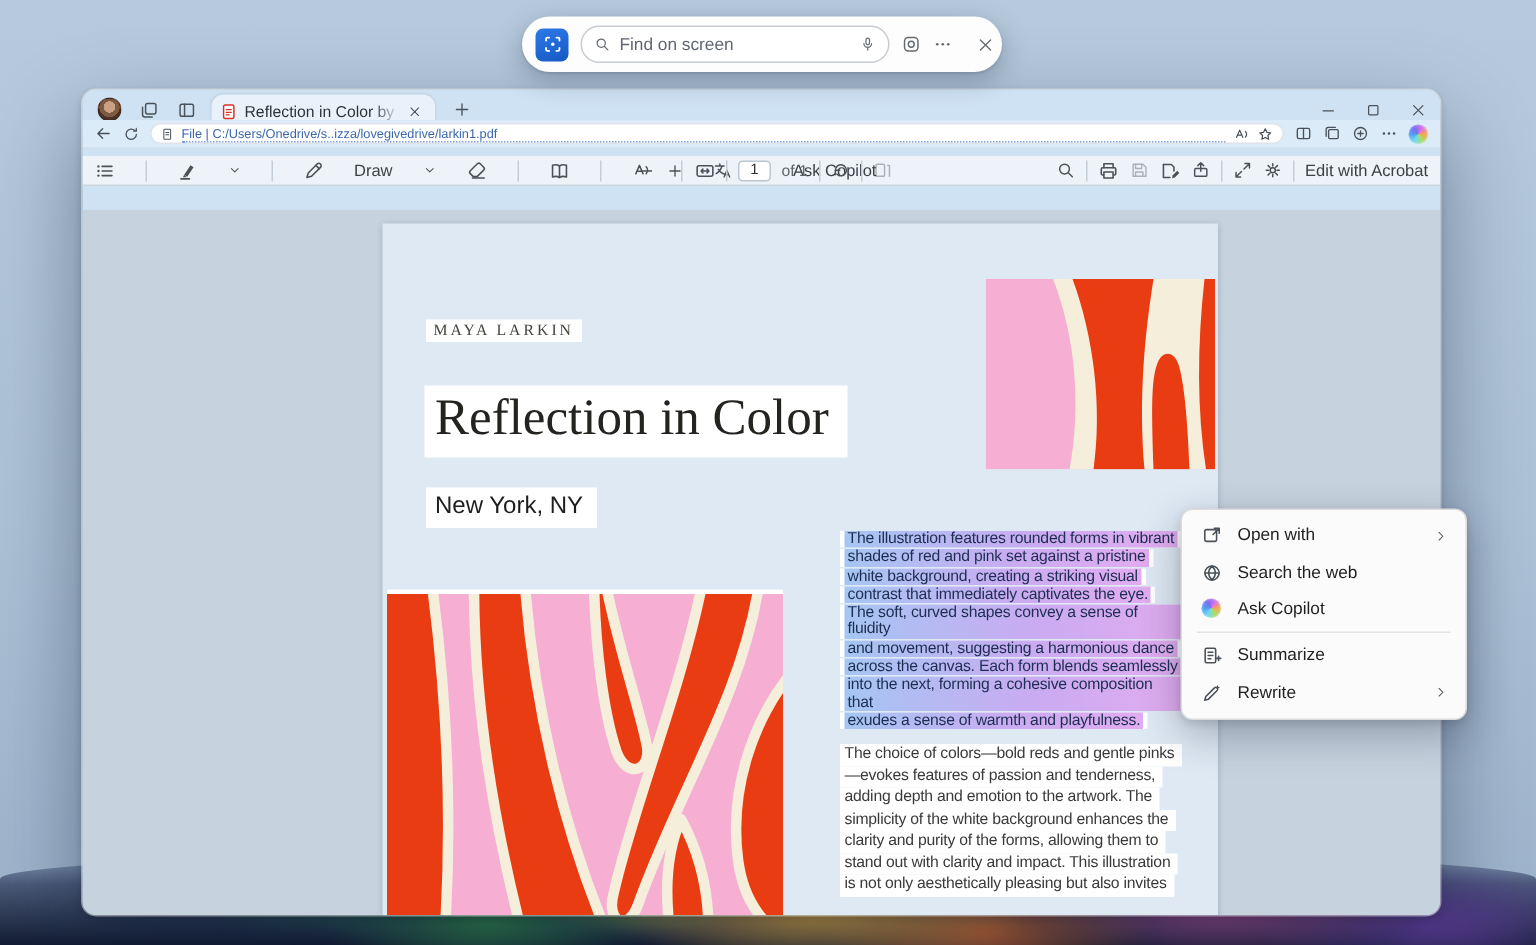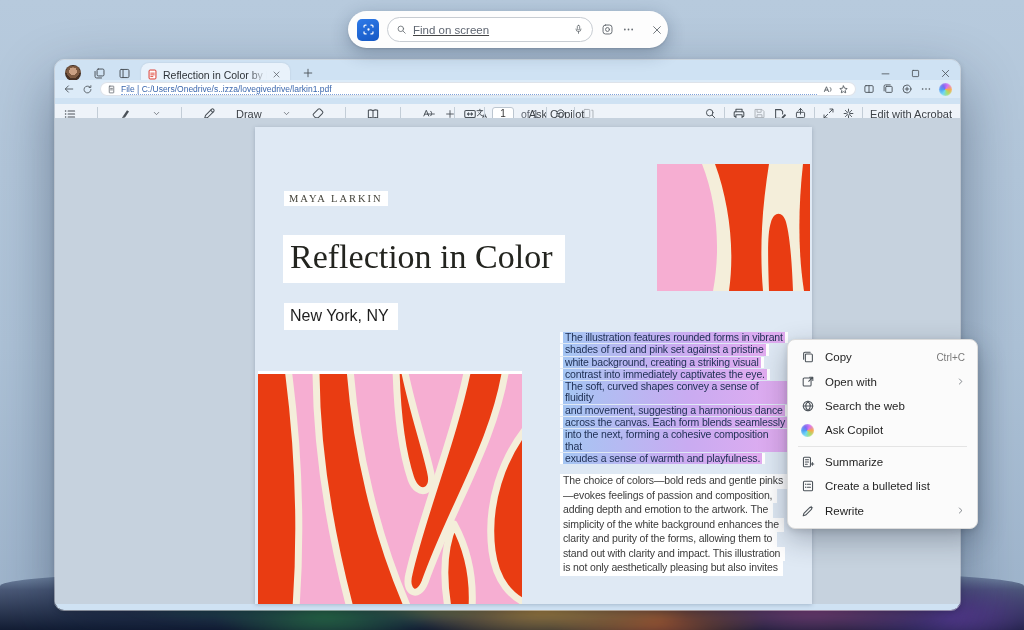--- a/index.html
+++ b/index.html
@@ -22,21 +22,21 @@
       radial-gradient(150px 52px at 64% 78%, #c2602f 0%, transparent 72%),
       radial-gradient(190px 56px at 79% 55%, #ad4a92 0%, transparent 70%),
       radial-gradient(160px 58px at 92% 72%, #5d3c98 0%, transparent 72%);
   }
 
   
   #findbar { left:348px; top:11px; width:320px; height:37px; background:#fdfdfd; border-radius:19px;
     box-shadow:0 5px 18px rgba(20,40,70,.30), 0 1px 2px rgba(0,0,0,.12); display:flex; align-items:center; padding:0 12px 0 9px; gap:8px; }
   #findbar .capture { width:22px; height:22px; border-radius:5px; background:linear-gradient(160deg,#2e7ae8,#1558c4); display:flex; align-items:center; justify-content:center; flex:0 0 auto; }
   #findbar .searchbox { flex:1; height:25px; border:1px solid #c7ccd2; border-radius:13px; display:flex; align-items:center; padding:0 8px; gap:6px; background:#fff; }
-  #findbar input { border:none; outline:none; flex:1; font-size:11.5px; color:#444; background:transparent; font-family:"Liberation Sans",sans-serif;text-decoration:underline; }
+  #findbar input { border:none; outline:none; flex:1; font-size:11.5px; color:#444; background:transparent; font-family:"Liberation Sans",sans-serif; }
   #findbar input::placeholder { color:#5f6671; }
   .fb-ic { flex:0 0 auto; opacity:.85; }
 
   
   #win { left:55px; top:60px; width:905px; height:550px; border-radius:9px; overflow:hidden;
     box-shadow:0 24px 60px rgba(10,25,50,.42), 0 2px 6px rgba(0,0,0,.2); outline:1px solid rgba(255,255,255,.45); background:#cfe2f3; }
   #tabstrip { position:absolute; left:0; top:0; width:100%; height:26px; background:var(--chrome_tab); display:flex; align-items:center; }
   .avatar { width:16px; height:16px; border-radius:50%; margin-left:10px;
     background:radial-gradient(circle at 50% 38%, #caa083 0 34%, #7d5a41 35% 60%, #4a3326 61% 100%); border:1px solid rgba(0,0,0,.15); }
   .strip-ic { margin-left:12px; }
@@ -52,21 +52,21 @@
   .copilot-dot { width:13px; height:13px; border-radius:50%; background:conic-gradient(from 210deg,#6fd8f5,#4f9df3,#7b6cf0,#d96ff0,#f5a94f,#a5e06a,#6fd8f5); box-shadow:inset 0 0 2px rgba(255,255,255,.6); }
 
   #pdfbar { position:absolute; left:0; top:44px; width:100%; height:20px; background:var(--chrome_pdfbar); border-bottom:1px solid #ccd5de; display:flex; align-items:center; padding:0 8px; gap:7px; font-size:11px; color:#3c4147; }
   #pdfbar .grp { display:flex; align-items:center; gap:20px; }
   #pdfbar .mid { position:absolute; left:370px; display:flex; align-items:center; gap:7px; }
   #pdfbar .right { position:absolute; right:8px; display:flex; align-items:center; gap:7px; }
   .pagebox { width:22px; height:14px; background:#fff; border:1px solid #bcc6d0; border-radius:3px; font-size:10px; color:#333; display:flex; align-items:center; justify-content:center; }
   .dim { opacity:.4; }
   .lbl { white-space:nowrap; }
 
-  #viewer { position:absolute; left:0; top:58px; width:100%; height:486px; background:var(--viewer_bg); }
+  #viewer { position:absolute; left:0; top:80px; width:100%; height:486px; background:var(--viewer_bg); }
   #page { position:absolute; left:200px; top:9px; width:557px; height:477px; background:var(--page_bg); box-shadow:0 1px 4px rgba(40,60,90,.25); }
 
   .chip { background:#fff; display:table; }
   #artist { left:29px; top:64px; font-family:"Liberation Serif",serif; font-size:10.5px; letter-spacing:2px; color:#45443b; padding:2px 5px; }
   #doctitle { left:28px; top:108px; font-family:"Liberation Serif",serif; font-size:34px; color:#23241f; padding:3px 12px 7px 7px; }
   #location { left:29px; top:176px; font-size:16px; color:#1e1e1e; padding:4px 9px 5px 6px; }
   #dates { left:29px; top:203px; font-size:11.5px; color:#30302e; padding:3px 12px 4px 6px;margin-top:47px; }
 
   .art { overflow:hidden; }
   #art-tr { left:402px; top:37px; width:153px; height:127px; }
@@ -410,21 +410,21 @@
 
             <div class="hl-line">
               <span class="hl-ink">shades of red and pink set against a pristine</span>
             </div>
 
             <div class="hl-line">
               <span class="hl-ink">white background, creating a striking visual</span>
             </div>
 
             <div class="hl-line">
-              <span class="hl-ink">contrast into immediately captivates the eye.</span>
+              <span class="hl-ink">contrast that immediately captivates the eye.</span>
             </div>
 
             <div class="hl-line">
               <span class="hl-ink">The soft, curved shapes convey a sense of fluidity</span>
             </div>
 
             <div class="hl-line">
               <span class="hl-ink">and movement, suggesting a harmonious dance</span>
             </div>
 
@@ -441,21 +441,21 @@
             </div>
           </div>
 
         <div id="body-block" class="abs">
 
             <div class="body-line">
               <span>The choice of colors—bold reds and gentle pinks</span>
             </div>
 
             <div class="body-line">
-              <span>—evokes feelings of passion and composition,</span>
+              <span>—evokes features of passion and tenderness,</span>
             </div>
 
             <div class="body-line">
               <span>adding depth and emotion to the artwork. The</span>
             </div>
 
             <div class="body-line">
               <span>simplicity of the white background enhances the</span>
             </div>
 
@@ -519,30 +519,20 @@
         <svg width="12" height="12" viewBox="0 0 16 16" class="ic">
           <path d="M3.5 3.5l9 9M12.5 3.5l-9 9"></path>
         </svg>
       </span>
   </div>
 
   <div id="ctxmenu" class="abs">
     <div class="mi">
       <span class="mic">
           <svg width="14" height="14" viewBox="0 0 16 16" class="ic">
-            <rect x="5" y="4.5" width="8" height="9" rx="1.2"></rect>
-            <path d="M3 10.5V4A1.5 1.5 0 0 1 4.5 2.5H10.5"></path>
-          </svg>
-        </span>
-      <span class="mlabel">Copy</span>
-      <span class="short">Ctrl+C</span>
-    </div>
-    <div class="mi">
-      <span class="mic">
-          <svg width="14" height="14" viewBox="0 0 16 16" class="ic">
             <rect x="2.5" y="3.5" width="9" height="9" rx="1.2"></rect>
             <path d="M9.8 2.5h3.7v3.7M13.2 2.8 8.8 7.2"></path>
           </svg>
         </span>
       <span class="mlabel">Open with</span>
       <span class="subchev">
           <svg width="9" height="9" viewBox="0 0 16 16" class="ic">
             <path d="M6 3.5 10.5 8 6 12.5"></path>
           </svg>
         </span>
@@ -569,33 +559,20 @@
             <rect x="2.8" y="2.5" width="8" height="11" rx="1.2"></rect>
             <path d="M5 5.5h3.6M5 8h3.6M5 10.5h2.2"></path>
             <path d="M13 8.6v3.2M11.4 10.2h3.2"></path>
           </svg>
         </span>
       <span class="mlabel">Summarize</span>
     </div>
     <div class="mi">
       <span class="mic">
           <svg width="14" height="14" viewBox="0 0 16 16" class="ic">
-            <rect x="2.8" y="2.5" width="10.4" height="11" rx="1.2"></rect>
-            <g fill="#4a5158" stroke="none">
-              <circle cx="5.4" cy="6" r=".8"></circle>
-              <circle cx="5.4" cy="9.5" r=".8"></circle>
-            </g>
-            <path d="M7.3 6h3.6M7.3 9.5h3.6"></path>
-          </svg>
-        </span>
-      <span class="mlabel">Create a bulleted list</span>
-    </div>
-    <div class="mi">
-      <span class="mic">
-          <svg width="14" height="14" viewBox="0 0 16 16" class="ic">
             <path d="M2.5 13.5l.8-2.8 6.6-6.6a1.4 1.4 0 0 1 2 2l-6.6 6.6z"></path>
             <path d="M12.2 1.8l.5 1.5 1.5.5-1.5.5-.5 1.5-.5-1.5-1.5-.5 1.5-.5z" fill="#4a5158" stroke="none"></path>
           </svg>
         </span>
       <span class="mlabel">Rewrite</span>
       <span class="subchev">
           <svg width="9" height="9" viewBox="0 0 16 16" class="ic">
             <path d="M6 3.5 10.5 8 6 12.5"></path>
           </svg>
         </span>

